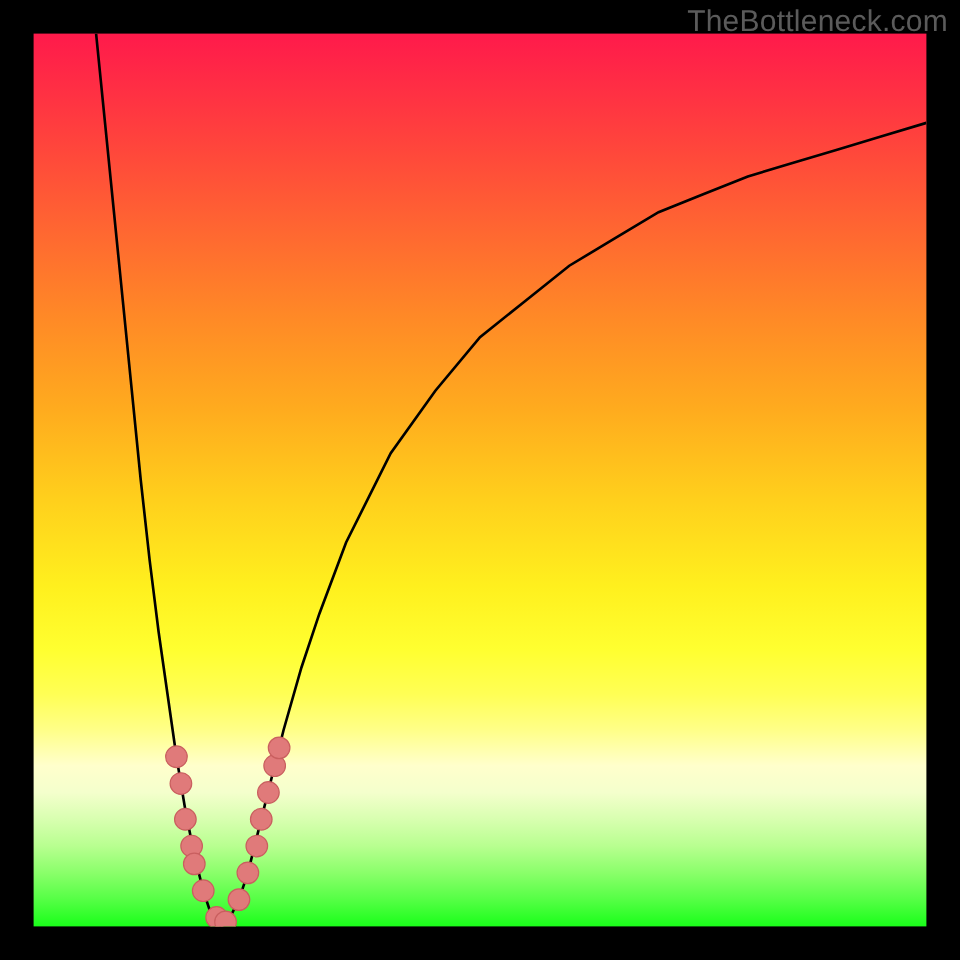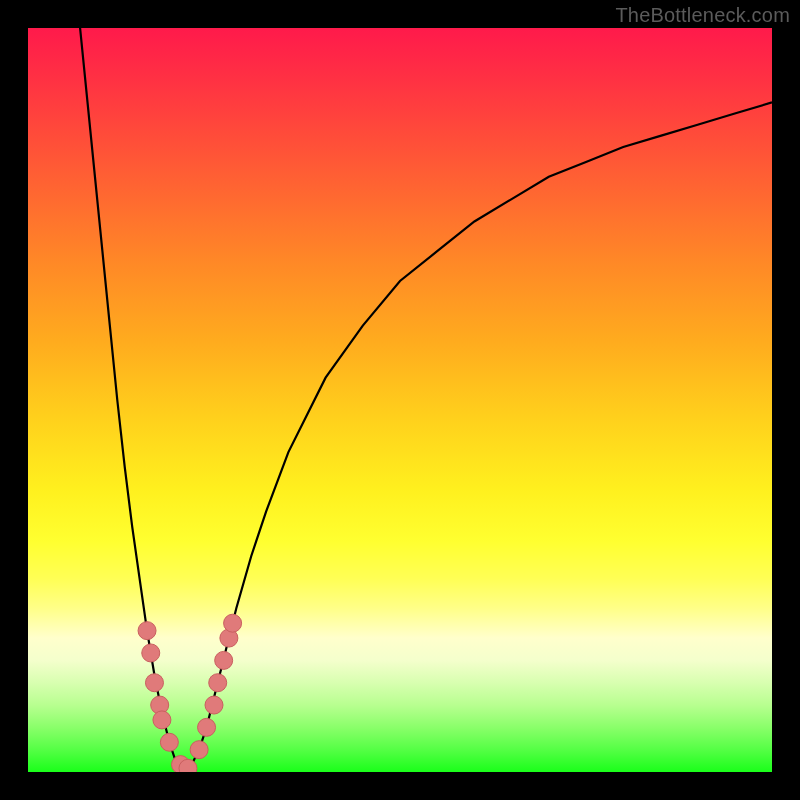--- a/index.html
+++ b/index.html
@@ -43,21 +43,21 @@
       #8aff6a 94%,
       #55ff45 97%,
       #1aff1a 100%
     );
   }
   .watermark {
     position: absolute;
     top: 4px;
     right: 10px;
     color: #5b5b5b;
-    font-size: 20px;
+    font-size: 25px;
     font-weight: 400;
     letter-spacing: 0.2px;
     white-space: nowrap;
   }
   svg.curve {
     position: absolute;
     left: 0;
     top: 0;
     width: 744px;
     height: 744px;

